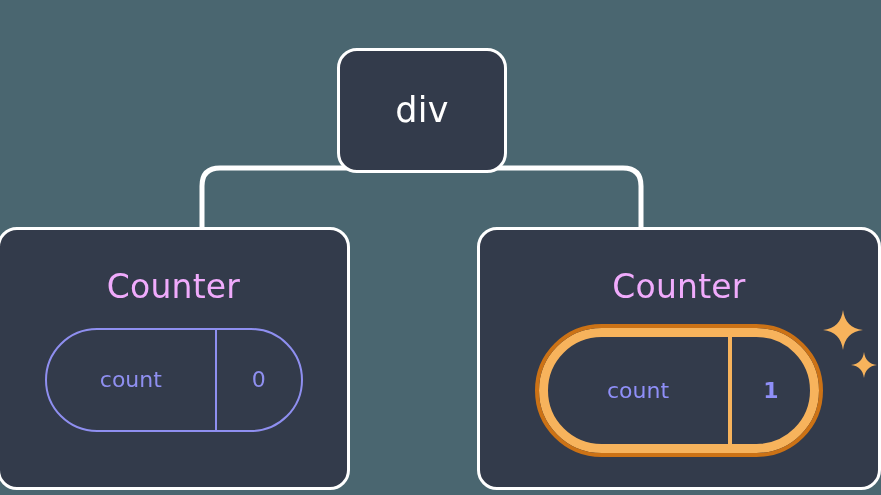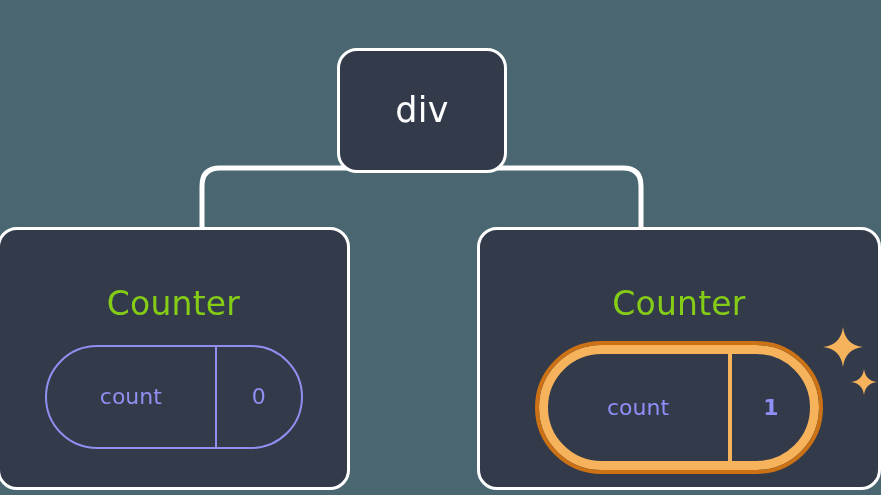--- a/index.html
+++ b/index.html
@@ -57,23 +57,23 @@
     top: 227px;
     height: 263px;
     display: flex;
     flex-direction: column;
     align-items: center;
   }
   .node-counter-left  { left: -3px;  width: 353px; }
   .node-counter-right { left: 477px; width: 404px; }
 
   .node-counter .node-title {
-    margin-top: 57px;
+    margin-top: 40px;
     font-size: 33px;
-    color: #84cc16;
+    color: #f0abfc;
     line-height: 1;
     letter-spacing: 0.2px;
     font-weight: 400;
   }
 
   
   .pill-wrap {
     position: relative;
     margin-top: 25px;
   }

